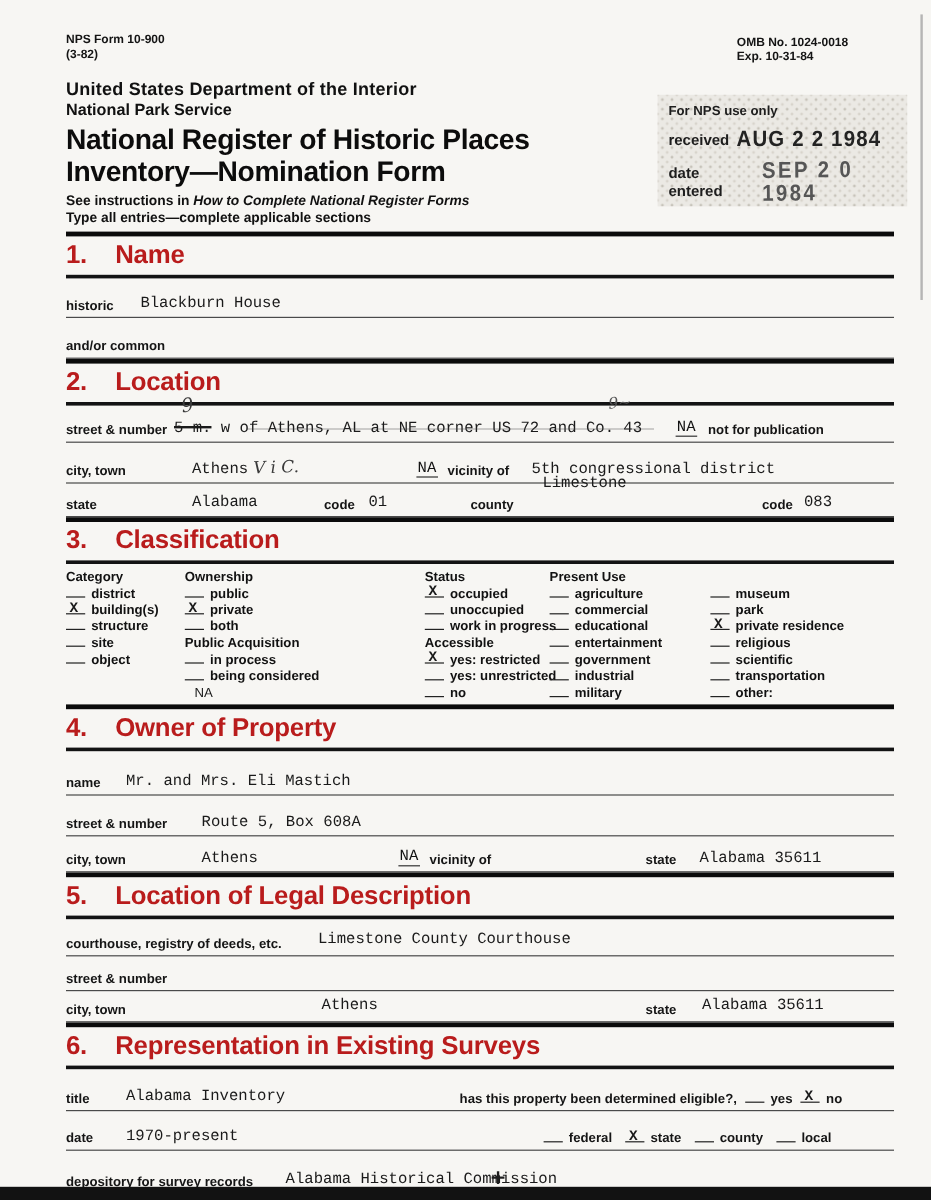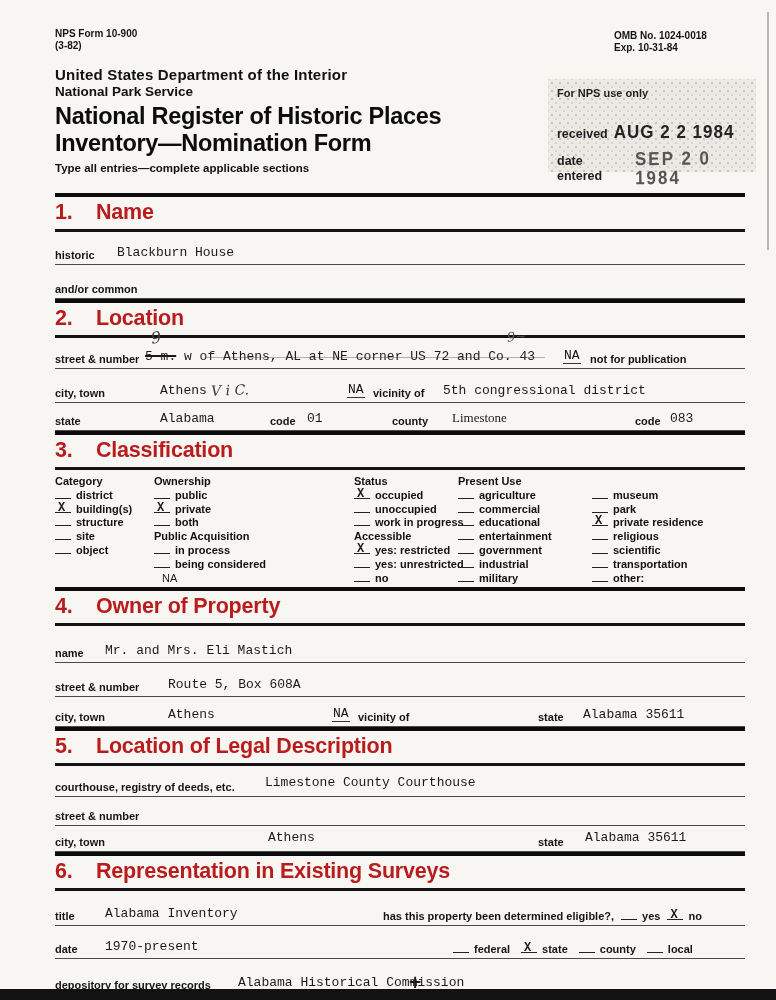--- a/index.html
+++ b/index.html
@@ -16,21 +16,21 @@
   
   .stamp{position:absolute;left:548px;top:79px;width:208px;height:93px;box-sizing:border-box;
          padding:8px 9px 0 9px;background-color:#ebe9e4;
          background-image:radial-gradient(#c7c3ba 1px,transparent 1.4px),radial-gradient(#d8d4cc 1px,transparent 1.4px);
          background-size:8px 8px;background-position:0 0,4px 4px;}
   .stamp .hd{font:700 11px/13px "Liberation Sans",sans-serif;color:#1d1d1d;}
   .stamp .lbl{font:700 12.5px/15px "Liberation Sans",sans-serif;color:#1d1d1d;}
   .stampdate{font:700 17px/17px "Liberation Sans",sans-serif;letter-spacing:1px;color:#232323;
              transform:scaleY(1.08);display:inline-block;}
   .stampdate.light{color:#565656;letter-spacing:2px;transform:scaleY(1.12) rotate(-.6deg);}
-  .rcv{margin-top:24px;display:flex;align-items:baseline;gap:6px;}
+  .rcv{margin-top:7px;display:flex;align-items:baseline;gap:6px;}
   .ent{margin-top:9px;display:flex;align-items:baseline;gap:14px;}
   
   .sections{position:absolute;left:55px;top:193px;width:690px;}
   .sec-head{border-top:4px solid #0b0b0b;border-bottom:3px solid #131313;padding:3px 0 4px 0;}
   .sec-head .num{display:inline-block;min-width:24px;margin-right:17px;}
   .sec-head h2{display:inline;font:700 21.5px "Liberation Sans",sans-serif;letter-spacing:-.2px;color:#b91c1c;margin:0;}
   .frow{position:relative;border-bottom:1.5px solid #4a4a4a;}
   .flabel{font:700 11px "Liberation Sans",sans-serif;color:#151515;white-space:nowrap;}
   .mono{font:13px "Liberation Mono",monospace;color:#1a1a1a;white-space:nowrap;}
   .na{font:13px "Liberation Mono",monospace;border-bottom:1.5px solid #333;padding:0 1px;}
@@ -70,20 +70,21 @@
     <div class="dept1">United States Department of the Interior</div>
     <div class="dept2">National Park Service</div>
   </div>
 
   <div class="abs bigtitle" style="left:55px;top:103px;">
     <div>National Register of Historic Places</div>
     <div>Inventory—Nomination Form</div>
   </div>
 
   <div class="abs instr" style="left:55px;top:161px;">
+    <div><span>See instructions in </span><i>How to Complete National Register Forms</i></div>
     <div>Type all entries—complete applicable sections</div>
   </div>
 
   <div class="stamp">
     <div class="hd">For NPS use only</div>
     <div class="rcv">
       <span class="lbl">received</span>
       <span class="stampdate">AUG 2 2 1984</span>
     </div>
     <div class="ent">
@@ -124,21 +125,21 @@
       <span class="abs na" style="left:292px;bottom:4px;">NA</span>
       <span class="abs flabel" style="left:318px;bottom:3px;">vicinity of</span>
       <span class="abs mono" style="left:388px;bottom:4px;">5th congressional district</span>
     </div>
     <div class="frow" style="height:27px;">
       <span class="abs flabel" style="left:0;bottom:3px;">state</span>
       <span class="abs mono" style="left:105px;bottom:4px;">Alabama</span>
       <span class="abs flabel" style="left:215px;bottom:3px;">code</span>
       <span class="abs mono" style="left:252px;bottom:4px;">01</span>
       <span class="abs flabel" style="left:337px;bottom:3px;">county</span>
-      <span class="abs mono" style="left:397px;bottom:4px;font-family:Liberation Serif, serif;">Limestone</span>
+      <span class="abs mono" style="left:397px;bottom:20px;">Limestone</span>
       <span class="abs flabel" style="left:580px;bottom:3px;">code</span>
       <span class="abs mono" style="left:615px;bottom:4px;">083</span>
     </div>
 
     <div class="sec-head">
       <h2><span class="num">3.</span><span>Classification</span></h2>
     </div>
     <div class="cols">
       <div class="c1">
         <div class="ci chead">Category</div>

